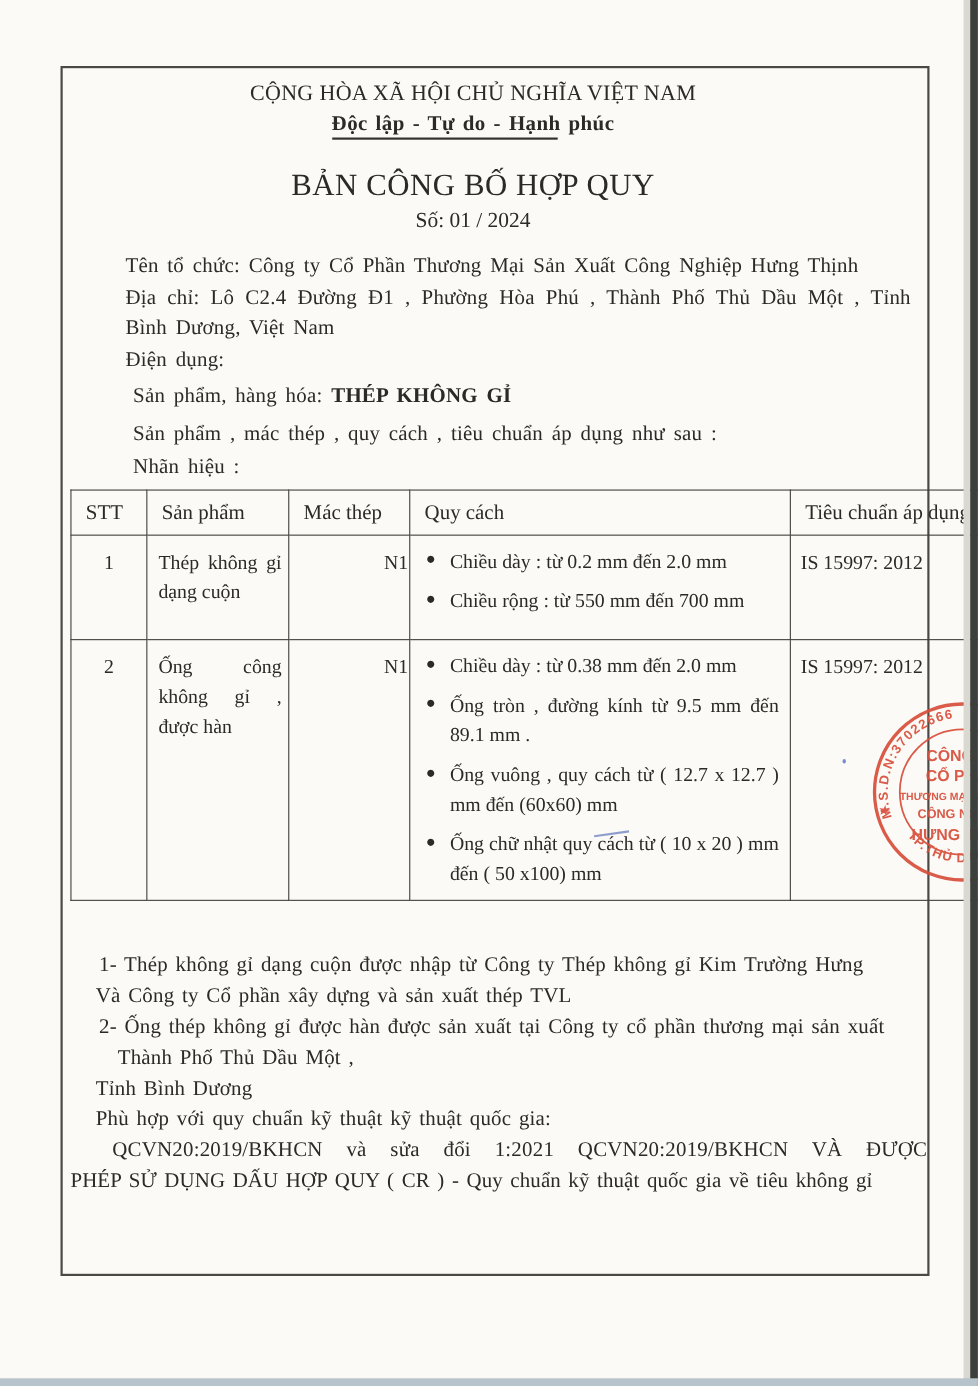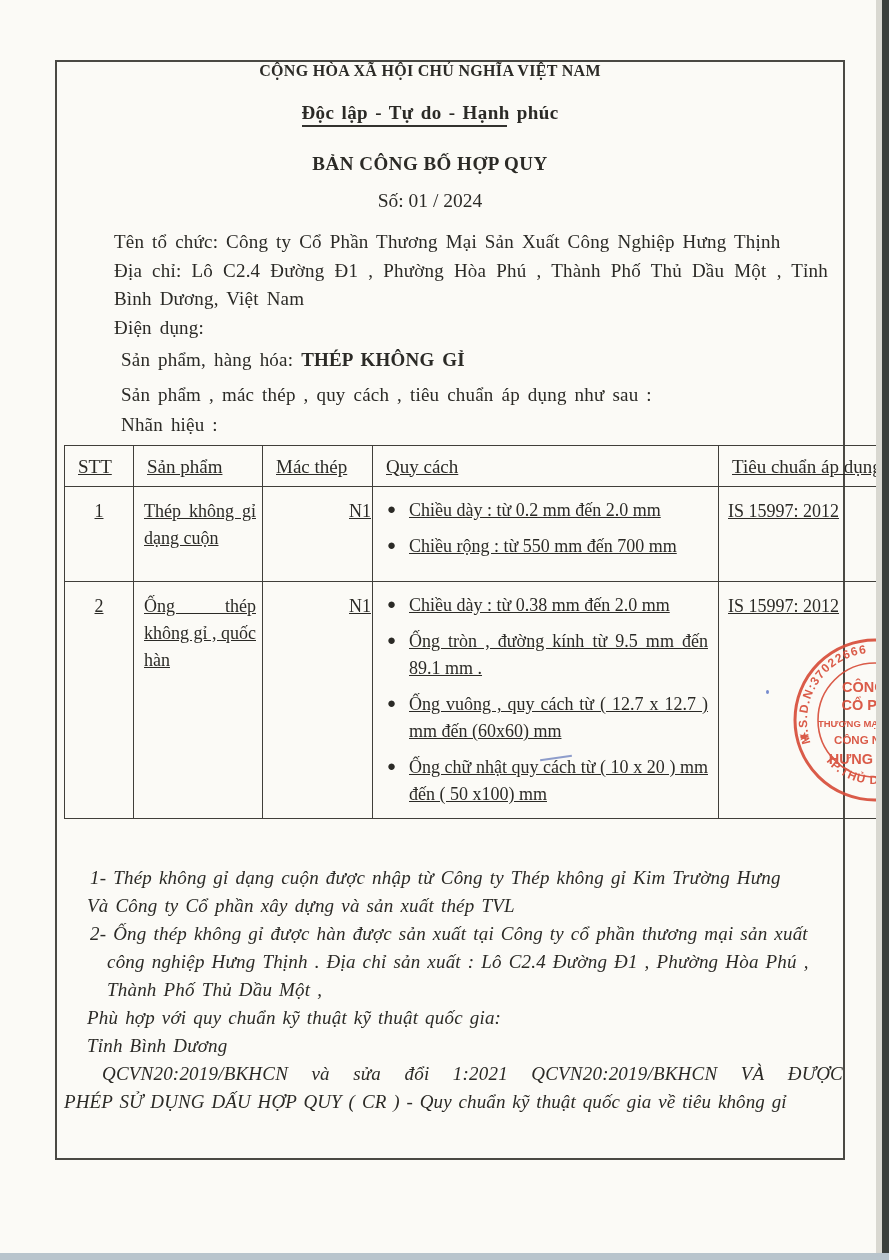--- a/index.html
+++ b/index.html
@@ -9,58 +9,58 @@
     font-family:"Liberation Serif","DejaVu Serif",serif;
     color:#2b2a26;
   }
   
   .content{
     position:absolute;left:55px;top:60px;width:790px;height:1100px;
     box-sizing:border-box;border:2px solid #4a4944;background:transparent;
   }
   
   .hdr{position:absolute;left:0;top:0;width:746px;text-align:center;}
-  .nat{position:absolute;left:0;top:0;width:100%;font-size:16px;font-weight:bold;letter-spacing:.3px;}
+  .nat{position:absolute;left:0;top:12px;width:100%;font-size:20px;font-weight:normal;letter-spacing:.3px;}
   .motto{position:absolute;left:0;top:40px;width:100%;font-size:19px;font-weight:bold;letter-spacing:.4px;word-spacing:2px;}
   .motto-underline{position:absolute;left:245px;top:63px;width:205px;height:2px;background:#33322e;}
-  .title{position:absolute;left:0;top:91px;width:100%;font-size:19px;font-weight:bold;letter-spacing:.5px;}
+  .title{position:absolute;left:0;top:91px;width:100%;font-size:28px;font-weight:normal;letter-spacing:.5px;}
   .num{position:absolute;left:0;top:128px;width:100%;font-size:19.5px;}
   
   .info{position:absolute;left:18px;top:166px;width:714px;font-size:19px;line-height:28.5px;letter-spacing:.2px;word-spacing:3px;margin-left:39px;}
   .info p{margin:0;text-align:justify;}
   .info p.short{text-align:left;}
   .info .ind{padding-left:7px;}
   .gap-a{margin-top:4px !important;}
   .gap-b{margin-top:2px !important;}
   .gap-c{margin-top:6px !important;}
   
   table.spec{
     position:absolute;left:7px;top:383px;width:778px;
     border-collapse:collapse;table-layout:fixed;
     font-size:18px;line-height:27px;
   }
-  table.spec th,table.spec td{border:1.6px solid #403f3a;vertical-align:top;font-weight:normal;text-decoration:underline;}
+  table.spec th,table.spec td{border:1.6px solid #403f3a;vertical-align:top;font-weight:normal;}
   table.spec th{height:40px;vertical-align:middle;text-align:left;padding:0 0 0 13px;font-size:19px;}
   th.c0{width:55px;text-align:center;padding:0;}
   th.c1{width:115px;}
   th.c2{width:96px;padding-left:11px;}
   th.c3{width:332px;}
   th.c4{width:180px;padding-left:9px;}
   td.c-stt{text-align:center;padding-top:11px;}
   td.c-sp{text-align:justify;padding:11px 6px 0 10px;}
   td.c-mt{text-align:right;padding-top:11px;}
   td.c-qc{padding:10px 10px 0 14px;}
   td.c-tc{padding:11px 4px 0 9px;}
   tr.r1{height:95px;}
   tr.r2{height:237px;}
   .qc-item{position:relative;padding-left:22px;margin-bottom:9px;text-align:justify;}
   .qc-item .bullet{position:absolute;left:0;top:-1px;font-size:15px;}
   
   .notes{position:absolute;left:30px;top:802px;width:756px;font-size:19px;line-height:28px;letter-spacing:.2px;word-spacing:2px;}
-  .note-line{margin:0;font-style:italic;}
+  .note-line{margin:0;}
   .n-first{padding-left:3px;}
   .n-flush{padding-left:0;}
   .n-indent{padding-left:20px;}
   .n-justify{padding-left:15px;text-align:justify;text-align-last:justify;}
   .n-outdent{margin-left:-23px;letter-spacing:.1px;}
   
   .stamp{position:absolute;left:785px;top:628px;width:190px;height:190px;opacity:.93;}
   
   .scan-strip{position:absolute;top:0;left:876px;width:6px;height:1260px;background:#d9d8d1;}
   .scan-edge{position:absolute;top:0;left:882px;width:7px;height:1260px;background:#3b403c;}
@@ -108,41 +108,40 @@
             <td class="c-sp">Thép không gỉ dạng cuộn</td>
             <td class="c-mt">N1</td>
             <td class="c-qc">
               <div class="qc-item"><span class="bullet">●</span><span>Chiều dày : từ 0.2 mm đến 2.0 mm</span></div>
               <div class="qc-item"><span class="bullet">●</span><span>Chiều rộng : từ 550 mm đến 700 mm</span></div>
             </td>
             <td class="c-tc">IS 15997: 2012</td>
           </tr>
           <tr class="r2">
             <td class="c-stt">2</td>
-            <td class="c-sp">Ống thép không gỉ , quốc hàn</td>
+            <td class="c-sp">Ống công không gỉ , được hàn</td>
             <td class="c-mt">N1</td>
             <td class="c-qc">
               <div class="qc-item"><span class="bullet">●</span><span>Chiều dày : từ 0.38 mm đến 2.0 mm</span></div>
               <div class="qc-item"><span class="bullet">●</span><span>Ống tròn , đường kính từ 9.5 mm đến 89.1 mm .</span></div>
               <div class="qc-item"><span class="bullet">●</span><span>Ống vuông , quy cách từ ( 12.7 x 12.7 ) mm đến (60x60) mm</span></div>
               <div class="qc-item"><span class="bullet">●</span><span>Ống chữ nhật quy cách từ ( 10 x 20 ) mm đến ( 50 x100) mm</span></div>
             </td>
             <td class="c-tc">IS 15997: 2012</td>
           </tr>
         </tbody>
     </table>
 
     <div class="notes">
         <div class="note-line n-first">1-  Thép không gỉ dạng cuộn được nhập từ Công ty Thép không gỉ Kim Trường Hưng</div>
         <div class="note-line n-flush">Và Công ty Cổ phần xây dựng và sản xuất thép TVL</div>
         <div class="note-line n-first">2-  Ống thép không gỉ được hàn được sản xuất tại Công ty cổ phần thương mại sản xuất</div>
-        <div class="note-line n-indent">công nghiệp Hưng Thịnh . Địa chỉ sản xuất : Lô C2.4 Đường Đ1 , Phường Hòa Phú ,</div>
         <div class="note-line n-indent">Thành Phố Thủ Dầu Một ,</div>
+        <div class="note-line n-flush">Tỉnh Bình Dương</div>
         <div class="note-line n-flush">Phù hợp với quy chuẩn kỹ thuật kỹ thuật quốc gia:</div>
-        <div class="note-line n-flush">Tỉnh Bình Dương</div>
         <div class="note-line n-justify">QCVN20:2019/BKHCN và sửa đổi 1:2021 QCVN20:2019/BKHCN VÀ ĐƯỢC</div>
         <div class="note-line n-outdent">PHÉP SỬ DỤNG DẤU HỢP QUY ( CR ) -  Quy chuẩn kỹ thuật quốc gia về tiêu không gỉ</div>
       </div>
 
   </div>
 
   <svg class="stamp" viewBox="0 0 190 190">
     <circle cx="90" cy="92" r="80" fill="none" stroke="#d84f3c" stroke-width="3"></circle>
     <circle cx="90" cy="92" r="57" fill="none" stroke="#d84f3c" stroke-width="1.6"></circle>
     <defs>

